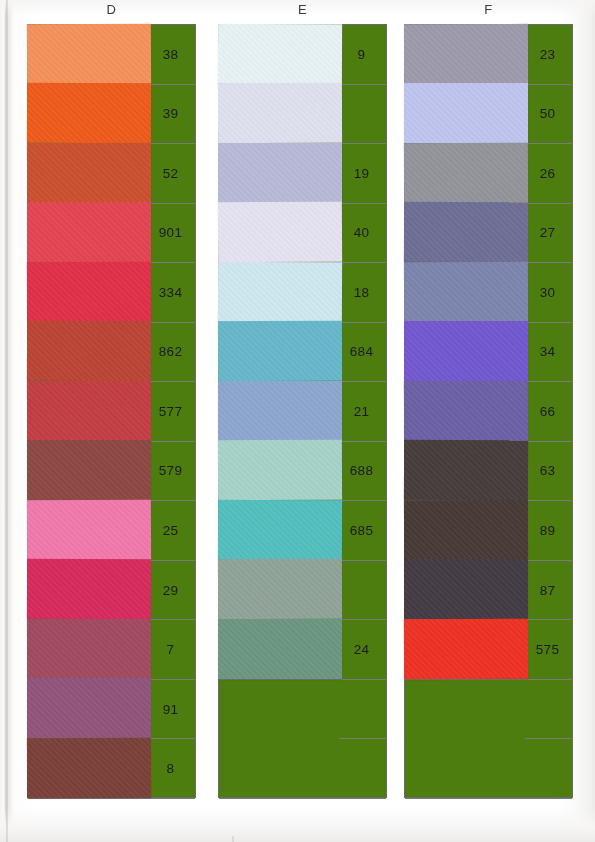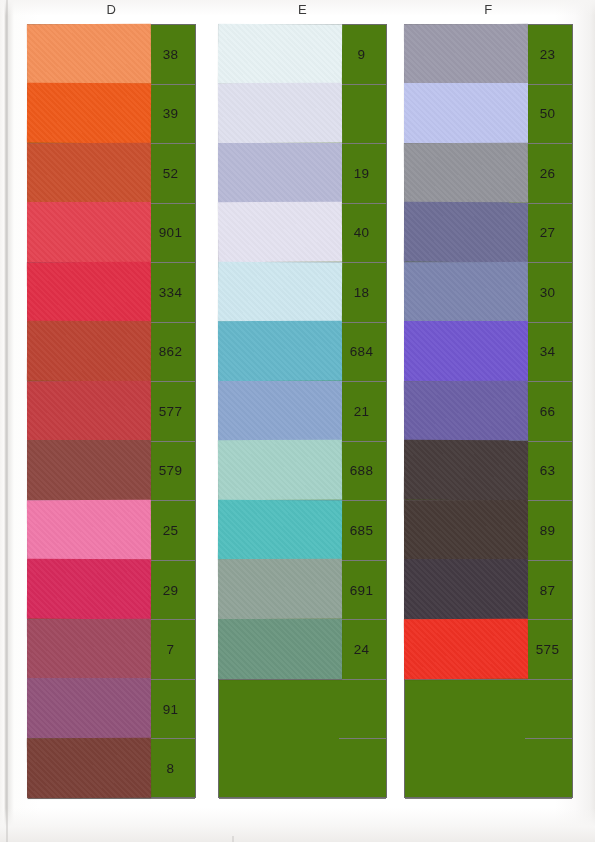--- a/index.html
+++ b/index.html
@@ -254,21 +254,20 @@
       <div class="row">
           <div class="cell-swatch"></div>
           <div class="cell-label">688</div>
         </div>
       <div class="row">
           <div class="cell-swatch"></div>
           <div class="cell-label">685</div>
         </div>
       <div class="row">
           <div class="cell-swatch"></div>
-          <div class="cell-label">691</div>
         </div>
       <div class="row">
           <div class="cell-swatch"></div>
           <div class="cell-label">24</div>
         </div>
       <div class="row short-rule">
           <div class="cell-swatch"></div>
           <div class="cell-label"></div>
         </div>
       <div class="row">

